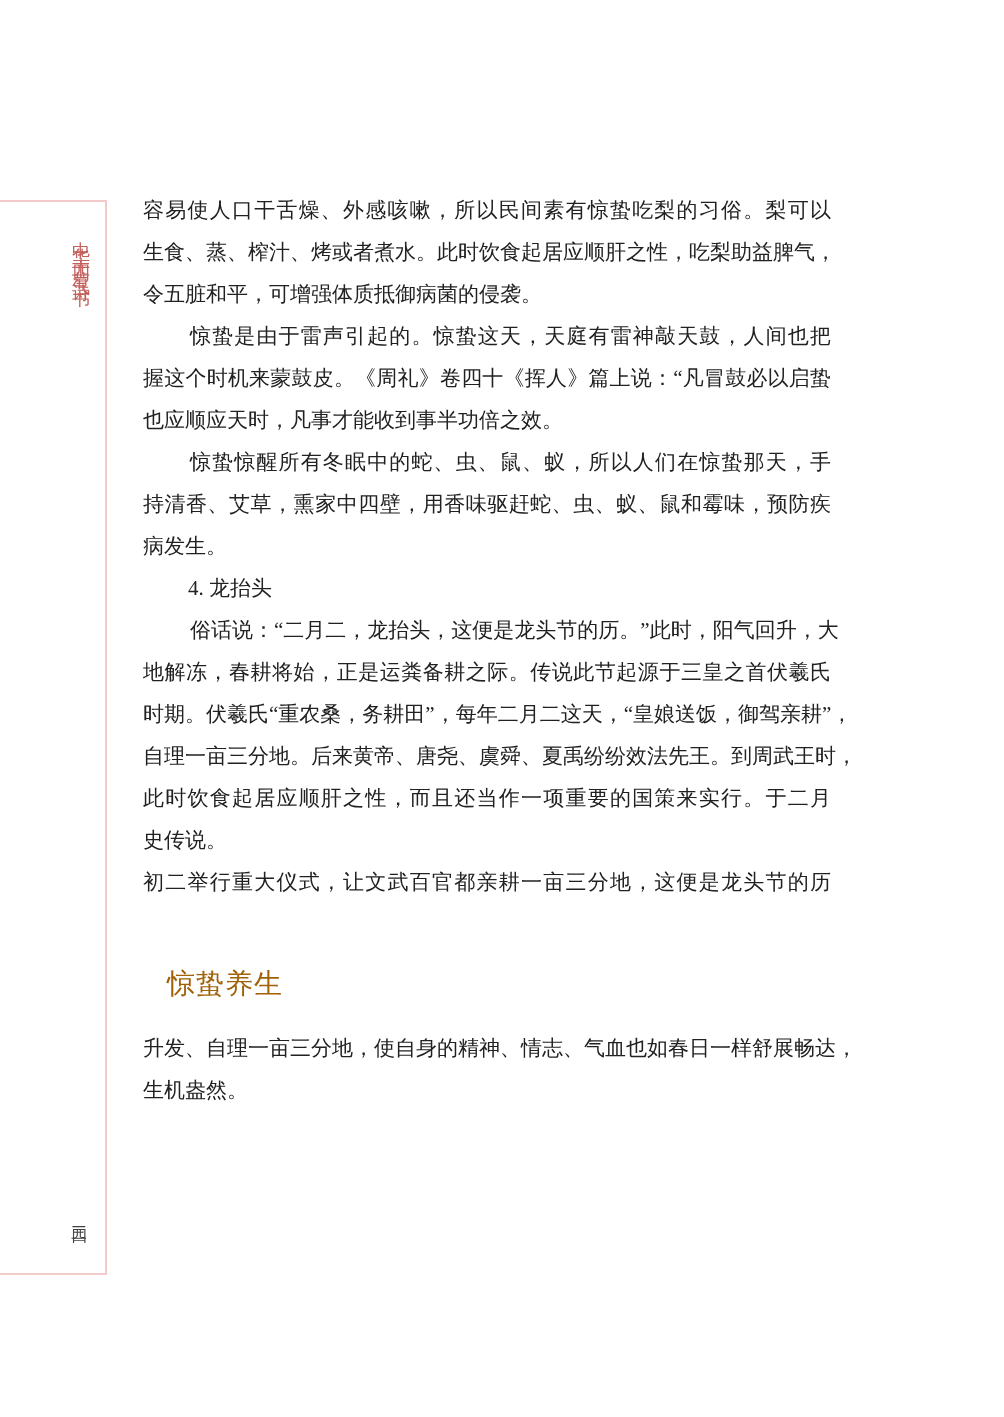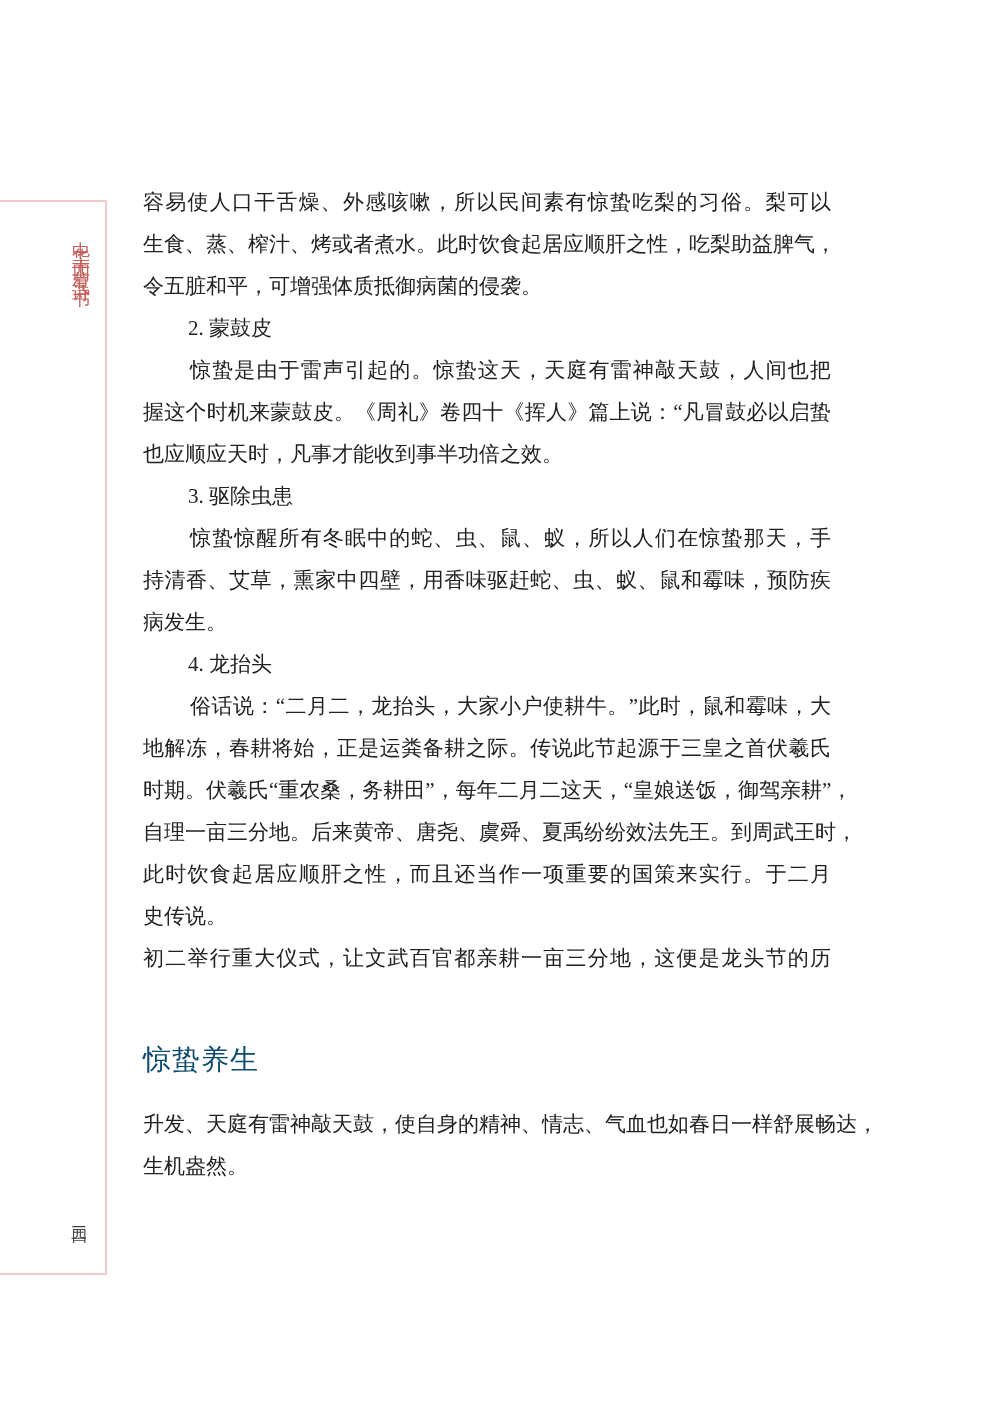--- a/index.html
+++ b/index.html
@@ -45,21 +45,21 @@
     writing-mode: vertical-rl;
     text-orientation: upright;
     font-size: 16px;
     letter-spacing: 3px;
     color: #424242;
   }
   
   .content {
     position: absolute;
     left: 143px;
-    top: 181px;
+    top: 189px;
     width: 688px;
     font-size: 21px;
     line-height: 42px;
     color: #212121;
   }
   .para { margin: 0; }
   .line {
     text-align: justify;
     text-align-last: justify;
     text-justify: inter-character;
@@ -93,42 +93,40 @@
   <div class="book-title">中华二十四节气诗书</div>
 
   <div class="page-number">三四</div>
 
   <div class="content" style="color: rgb(33, 33, 33);">
       <div class="para">
         <div class="line">容易使人口干舌燥、外感咳嗽，所以民间素有惊蛰吃梨的习俗。梨可以</div>
         <div class="line">生食、蒸、榨汁、烤或者煮水。此时饮食起居应顺肝之性，吃梨助益脾气，</div>
         <div class="line last">令五脏和平，可增强体质抵御病菌的侵袭。</div>
       </div>
-      <div class="sub-heading">2. 蒙鼓皮</div>
       <div class="para">
         <div class="line indent">惊蛰是由于雷声引起的。惊蛰这天，天庭有雷神敲天鼓，人间也把</div>
         <div class="line">握这个时机来蒙鼓皮。《周礼》卷四十《挥人》篇上说：“凡冒鼓必以启蛰</div>
         <div class="line last">也应顺应天时，凡事才能收到事半功倍之效。</div>
       </div>
-      <div class="sub-heading">3. 驱除虫患</div>
       <div class="para">
         <div class="line indent">惊蛰惊醒所有冬眠中的蛇、虫、鼠、蚁，所以人们在惊蛰那天，手</div>
         <div class="line">持清香、艾草，熏家中四壁，用香味驱赶蛇、虫、蚁、鼠和霉味，预防疾</div>
         <div class="line last">病发生。</div>
       </div>
       <div class="sub-heading">4. 龙抬头</div>
       <div class="para">
-        <div class="line indent">俗话说：“二月二，龙抬头，大家小户使耕牛。”此时，鼠和霉味，大</div>
+        <div class="line indent">俗话说：“二月二，龙抬头，这便是龙头节的历。”此时，阳气回升，大</div>
         <div class="line">地解冻，春耕将始，正是运粪备耕之际。传说此节起源于三皇之首伏羲氏</div>
         <div class="line">时期。伏羲氏“重农桑，务耕田”，每年二月二这天，“皇娘送饭，御驾亲耕”，</div>
         <div class="line">自理一亩三分地。后来黄帝、唐尧、虞舜、夏禹纷纷效法先王。到周武王时，</div>
         <div class="line">此时饮食起居应顺肝之性，而且还当作一项重要的国策来实行。于二月</div>
         <div class="line last">史传说。</div>
         <div class="line">初二举行重大仪式，让文武百官都亲耕一亩三分地，这便是龙头节的历</div>
       </div>
-      <div class="section-title" style="color: #0c4a6e;">惊蛰养生</div>
+      <div class="section-title" style="color: #a16207; margin-left: 24px;">惊蛰养生</div>
       <div class="para">
-        <div class="line">升发、天庭有雷神敲天鼓，使自身的精神、情志、气血也如春日一样舒展畅达，</div>
+        <div class="line">升发、自理一亩三分地，使自身的精神、情志、气血也如春日一样舒展畅达，</div>
         <div class="line last">生机盎然。</div>
       </div>
     </div>
 
 </div>
 
 </body></html>

